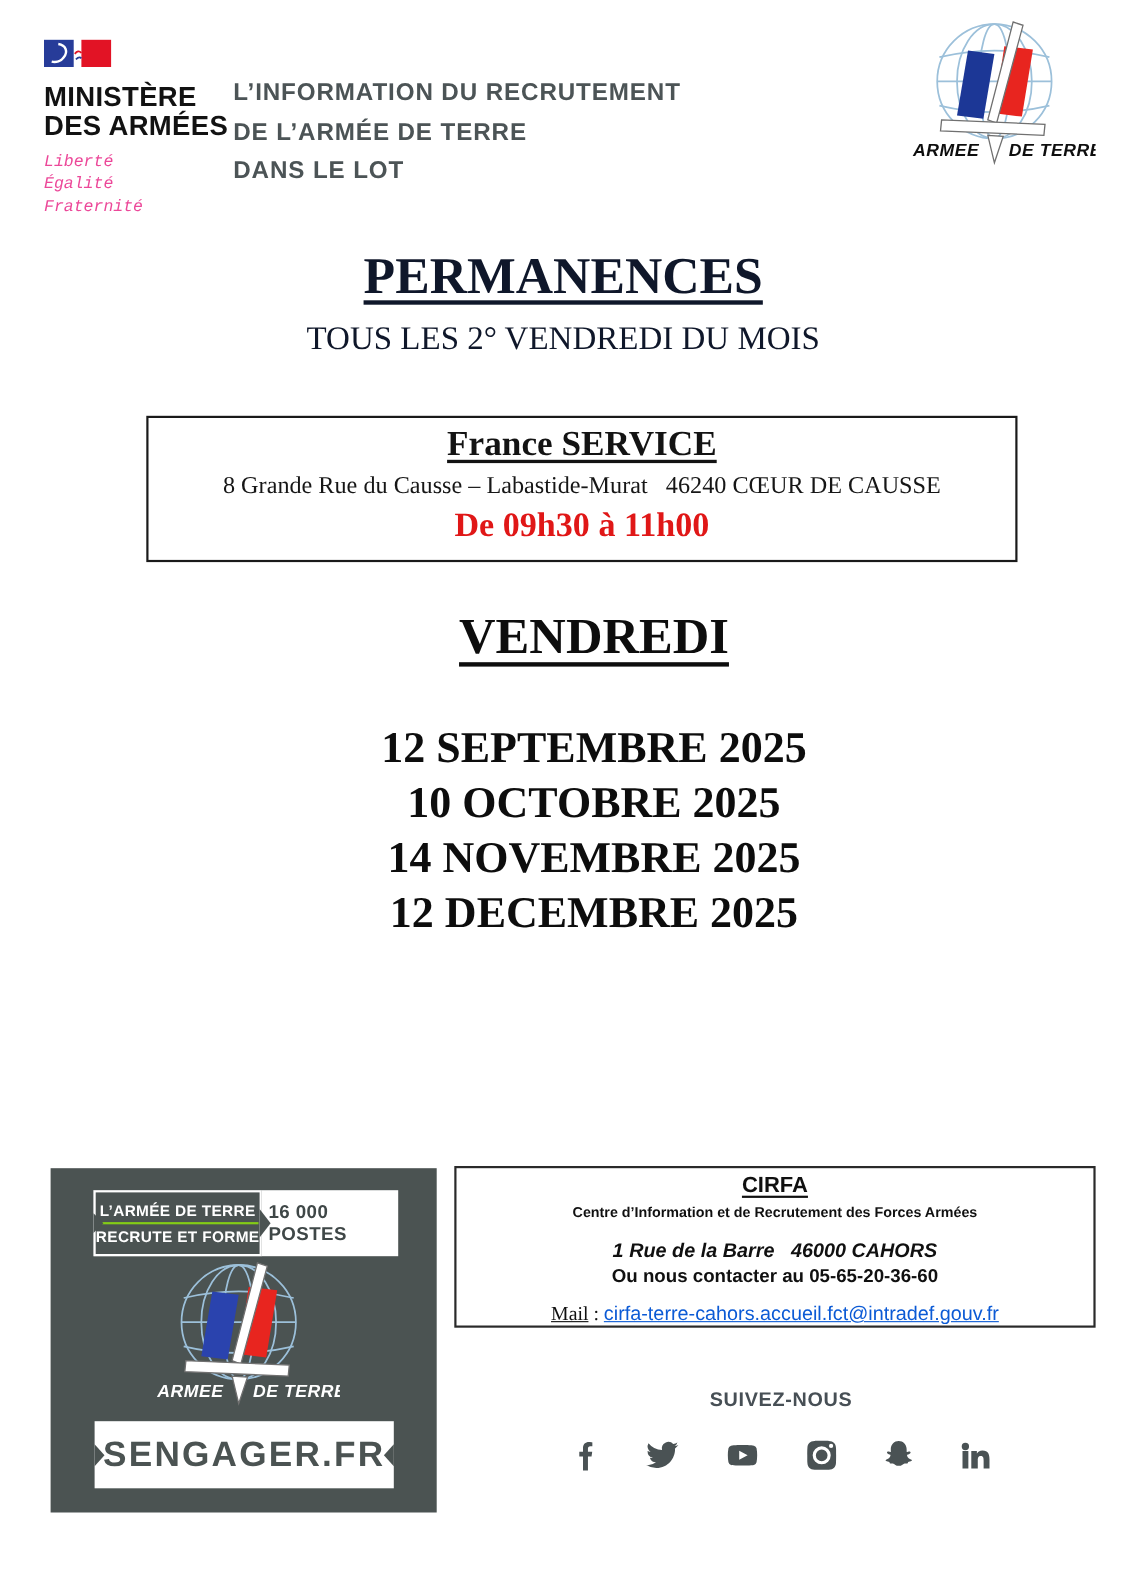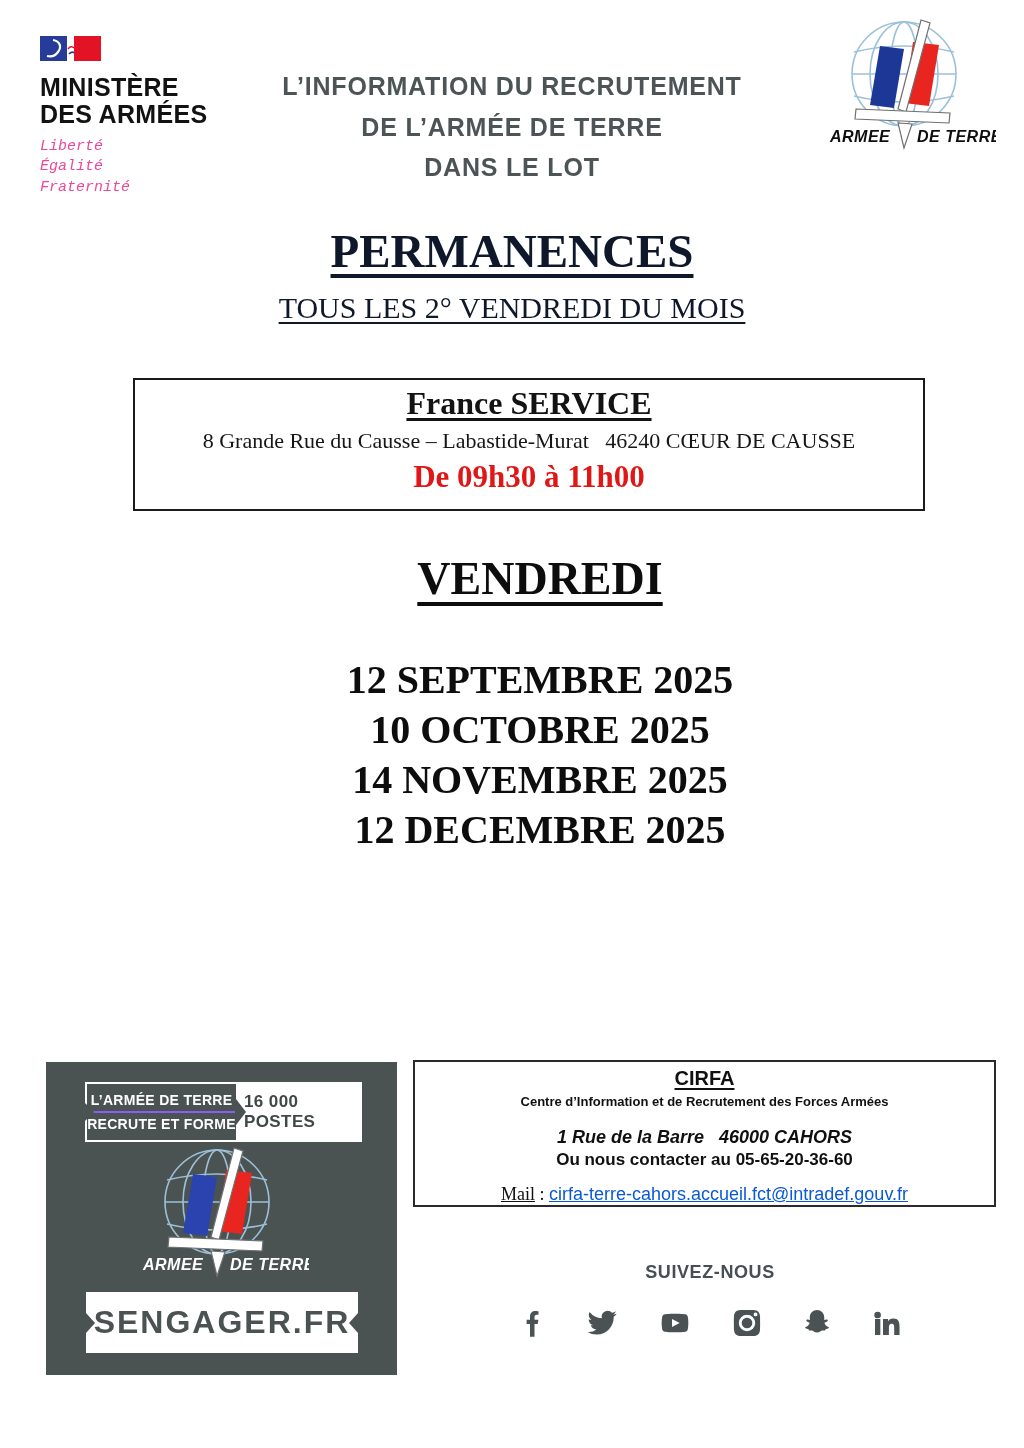--- a/index.html
+++ b/index.html
@@ -6,37 +6,37 @@
   .page{position:relative;width:1024px;height:1448px;background:#ffffff;overflow:hidden;
         font-family:"Liberation Serif",serif;margin:0 auto;}
 
   
   .ministry{position:absolute;left:40px;top:36px;width:200px;}
   .ministry-name{margin-top:9px;font-family:"Liberation Sans",sans-serif;font-weight:700;
                  font-size:25px;line-height:1.06;color:#121212;letter-spacing:.3px;}
   .motto{margin-top:10px;font-family:Liberation Mono, monospace;font-style:italic;
          font-size:15px;line-height:1.35;color:#ec4899;}
 
-  .info-title{position:absolute;left:212px;top:66px;width:600px;text-align:center;
-              font-family:"Liberation Sans",sans-serif;font-weight:700;font-size:25px;
+  .info-title{position:absolute;left:212px;top:66px;width:600px;text-align:left;
+              font-family:"Liberation Sans",sans-serif;font-weight:700;font-size:22px;
               line-height:1.62;color:#4c5456;letter-spacing:.8px;}
 
   .army-logo-top{position:absolute;left:820px;top:14px;}
   .logo-text{font-family:"Liberation Sans",sans-serif;font-style:italic;font-weight:800;
              font-size:16px;letter-spacing:.5px;}
   .logo-text-dark{fill:#0e0e0e;}
   .logo-text-light{fill:#ffffff;}
 
   
   .main-title{position:absolute;left:0;top:226px;width:1024px;text-align:center;color:#0f172a;}
   .main-title .big{display:inline-block;font-weight:700;font-size:47px;line-height:1.1;
         text-decoration:underline;text-decoration-thickness:4px;text-underline-offset:7px;}
   .main-title .row2{margin-top:9px;}
   .main-title .sub{display:inline-block;margin-top:13px;font-weight:400;font-size:30px;
-        text-decoration:underline;text-decoration-thickness:2px;text-underline-offset:4px;}
+        text-decoration-thickness:2px;text-underline-offset:4px;}
 
   
   .location-box{position:absolute;left:133px;top:378px;width:792px;height:133px;
                 border:2px solid #1a1a1a;box-sizing:border-box;text-align:center;padding-top:5px;}
   .loc-name{display:inline-block;font-weight:700;font-size:32px;color:#131313;
             text-decoration:underline;text-decoration-thickness:3px;text-underline-offset:4px;}
   .loc-address{margin-top:6px;font-size:22px;color:#161616;white-space:pre-wrap;}
   .loc-hours{margin-top:5px;font-weight:700;font-size:31px;color:#e01717;}
 
   
@@ -45,21 +45,21 @@
            text-decoration:underline;text-decoration-thickness:4px;text-underline-offset:8px;}
   .dates{position:absolute;left:56px;top:655px;width:968px;text-align:center;
          font-weight:700;font-size:40px;line-height:50px;color:#0d0d0d;}
 
   
   .promo{position:absolute;left:46px;top:1062px;width:351px;height:313px;background:#4b5352;}
   .badge{position:absolute;left:39px;top:20px;width:277px;height:60px;background:#ffffff;display:flex;}
   .badge-left{position:relative;width:153px;background:#4b5352;border:2px solid #ffffff;
               box-sizing:border-box;display:flex;flex-direction:column;justify-content:center;
               align-items:center;font-family:"Liberation Sans",sans-serif;color:#fff;}
-  .badge-l1{font-weight:800;font-size:14px;letter-spacing:.3px;border-bottom:2px solid #8b5cf6;
+  .badge-l1{font-weight:800;font-size:14px;letter-spacing:.3px;border-bottom:2px solid #84cc16;
             padding:0 3px 3px;}
   .badge-l2{font-weight:700;font-size:14px;letter-spacing:.3px;padding-top:3px;}
   .badge-arrow{position:absolute;right:-10px;top:50%;transform:translateY(-50%);width:0;height:0;
                border-top:13px solid transparent;border-bottom:13px solid transparent;
                border-left:10px solid #4b5352;z-index:2;}
   .badge-notch{position:absolute;left:-2px;top:50%;transform:translateY(-50%);width:0;height:0;
                border-top:9px solid transparent;border-bottom:9px solid transparent;
                border-left:9px solid #4b5352;z-index:3;}
   .badge-right{flex:1;display:flex;align-items:center;justify-content:center;
                font-family:"Liberation Sans",sans-serif;font-weight:800;font-size:17px;

